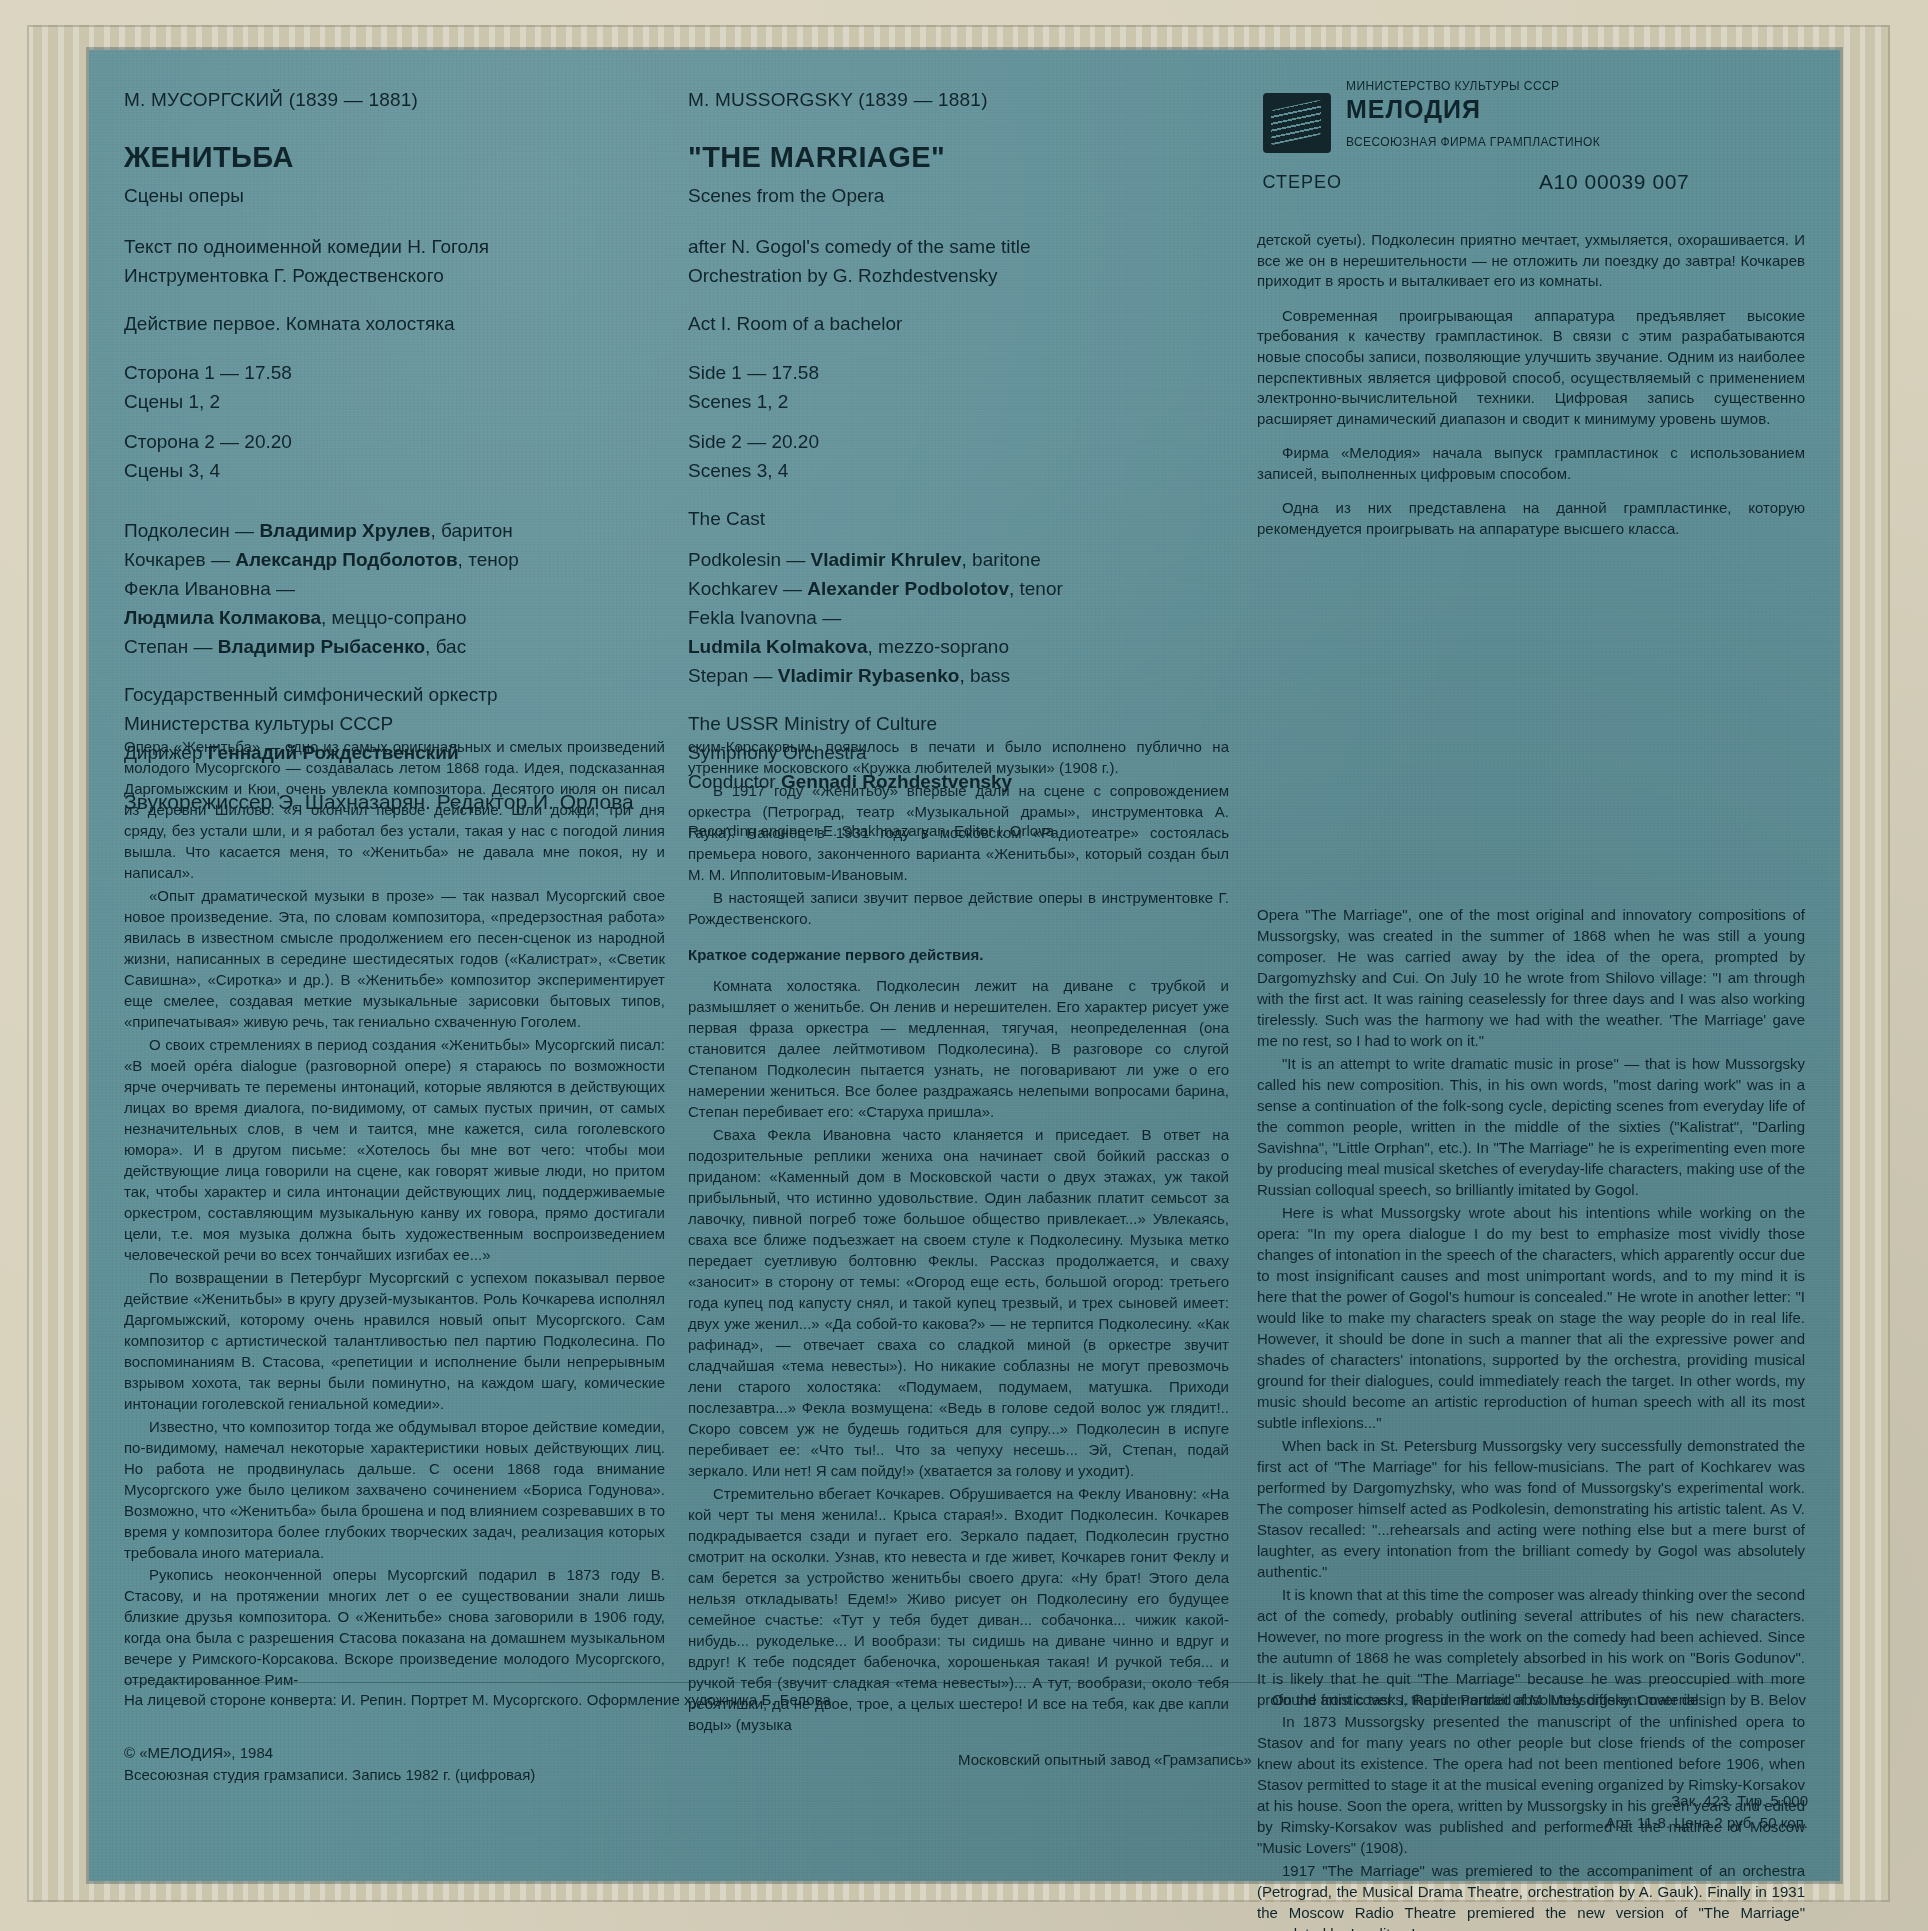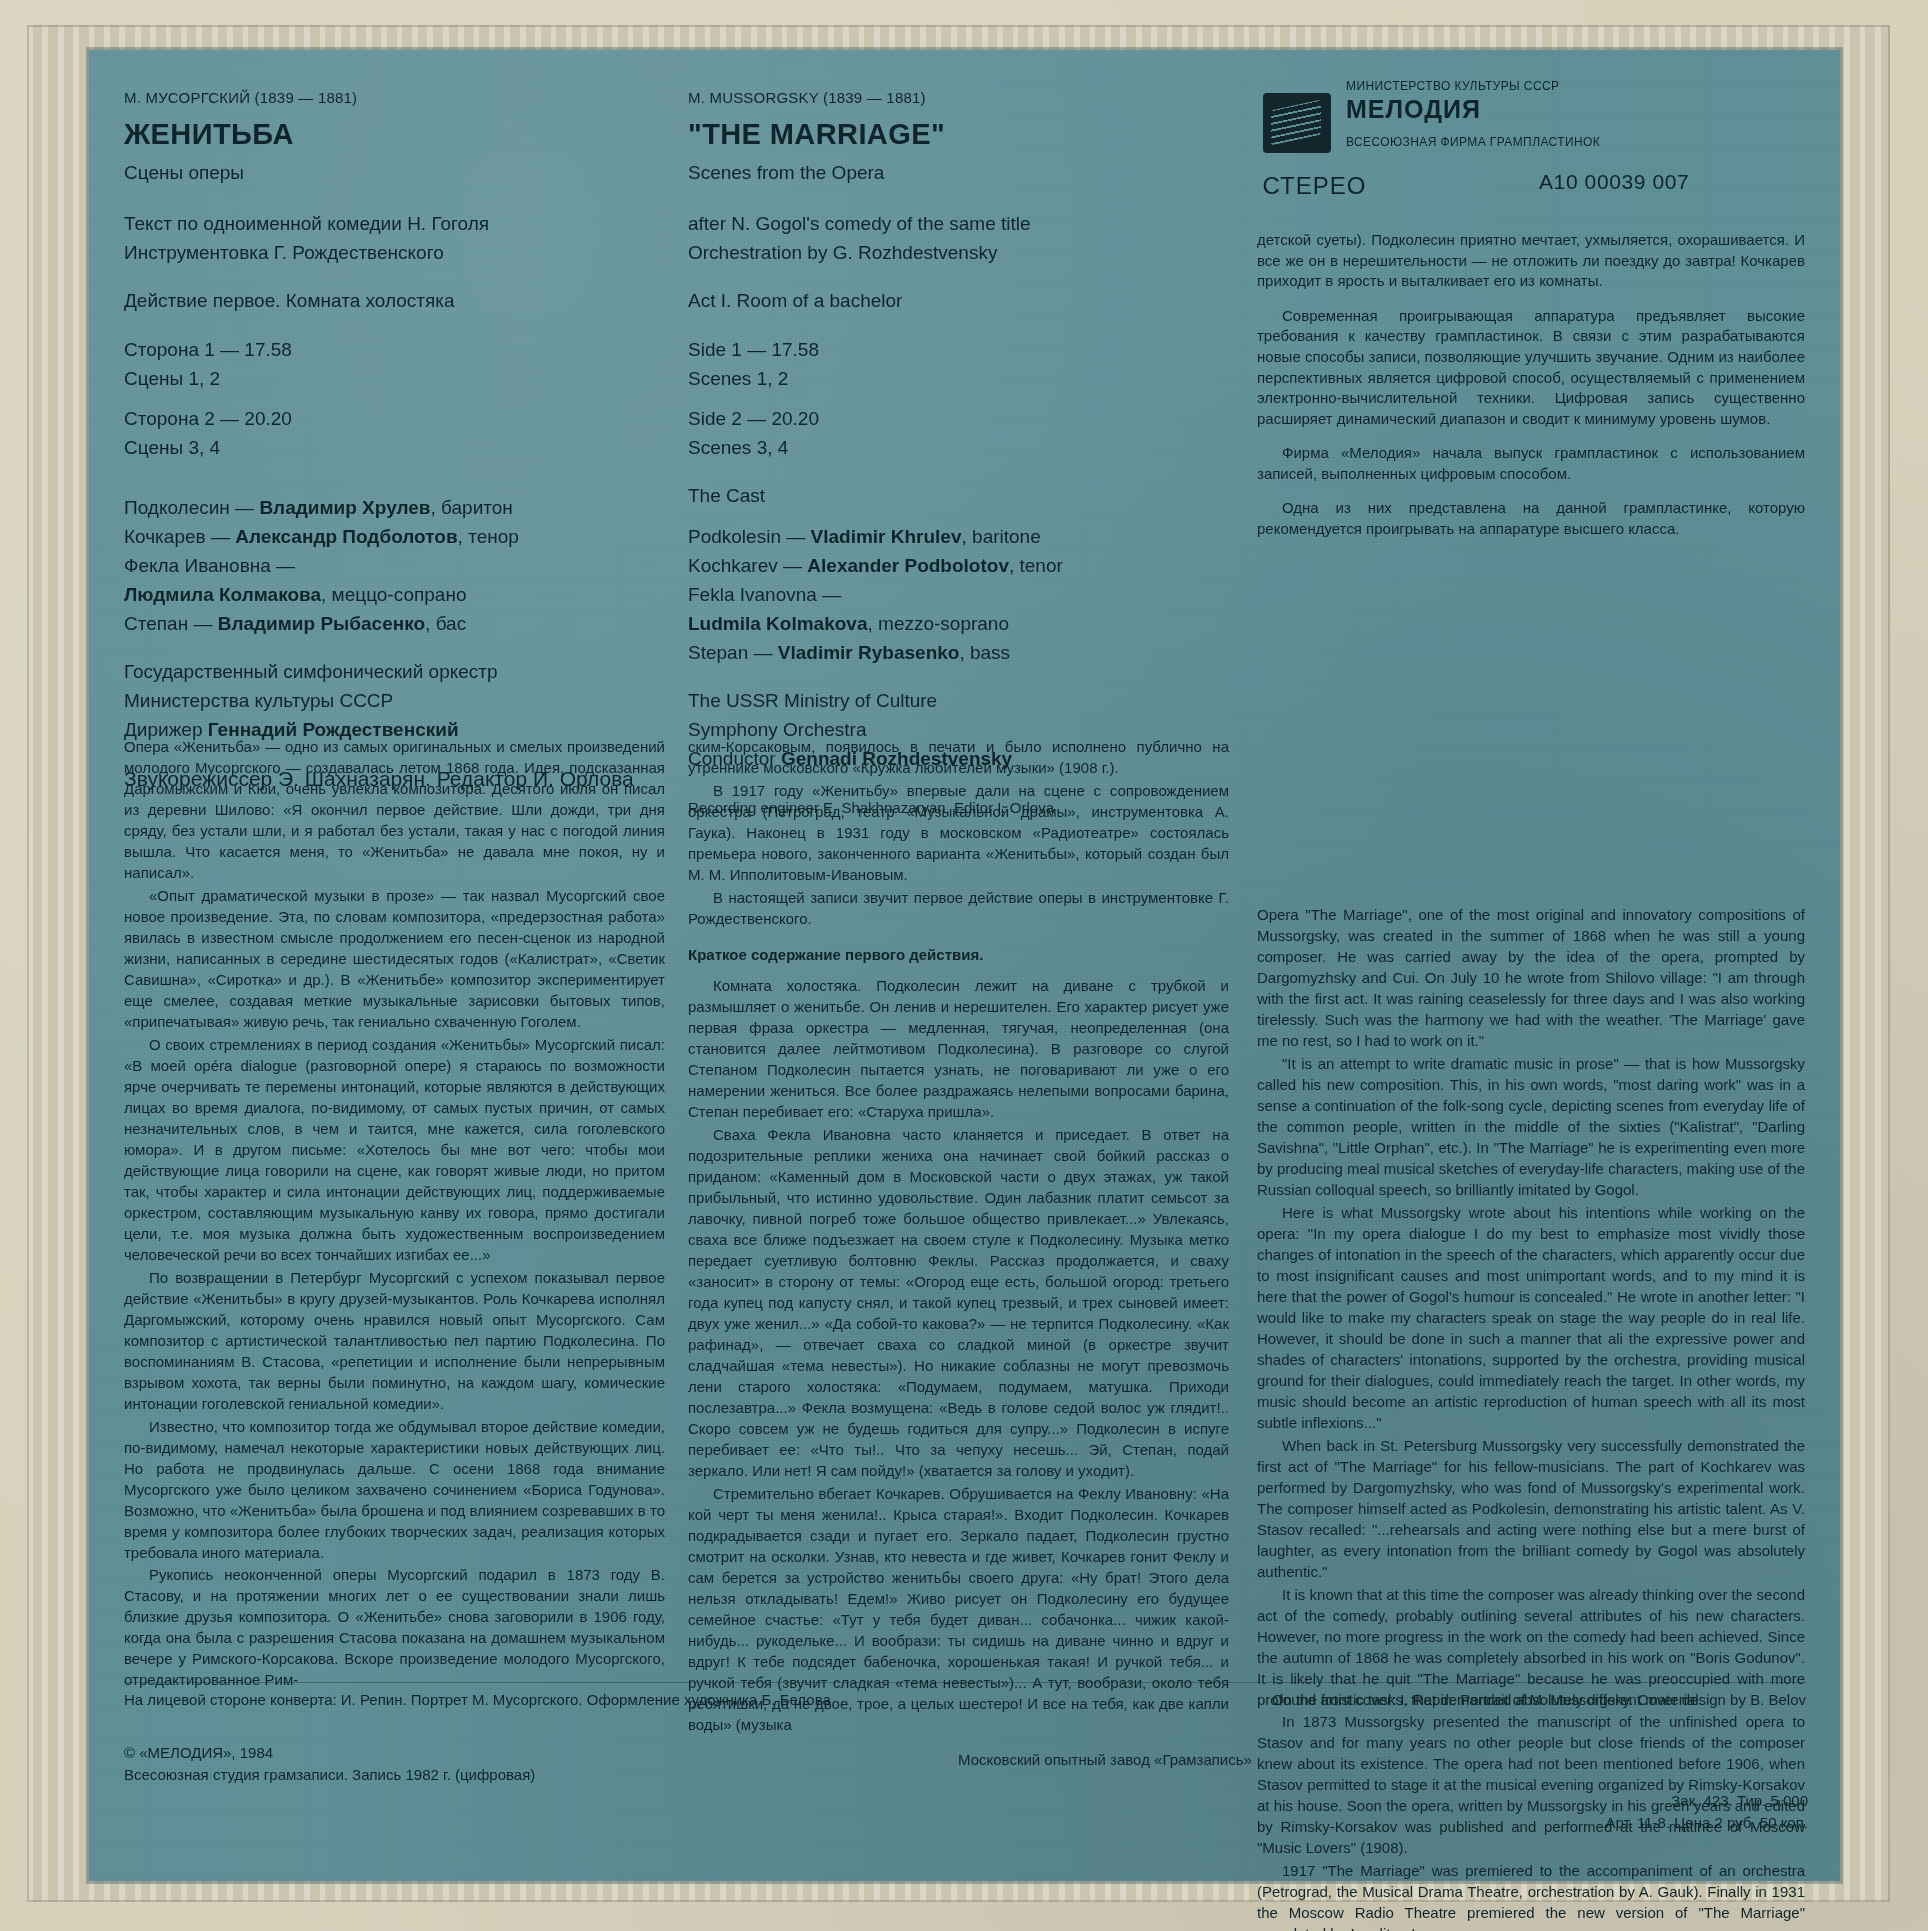--- a/index.html
+++ b/index.html
@@ -39,38 +39,38 @@
       repeating-linear-gradient(0deg, rgba(255,255,255,0.028) 0 1px, rgba(0,0,0,0) 1px 2.9px),
       repeating-linear-gradient(90deg, rgba(0,0,0,0.022) 0 1px, rgba(0,0,0,0) 1px 3.9px);
     pointer-events:none;
   }
 
   
   .col-ru{position:absolute;left:35px;top:39px;width:541px;}
   .col-en{position:absolute;left:599px;top:39px;width:541px;}
   .col-r3{position:absolute;left:1168px;top:180px;width:548px;}
 
-  .ttl-compose{font-size:15px;letter-spacing:0.2px;margin-bottom:12px;}
+  .ttl-compose{font-size:19px;letter-spacing:0.2px;margin-bottom:30px;}
   .ttl-work{font-size:29px;font-weight:bold;letter-spacing:0.4px;margin-bottom:11px;}
   .ttl-sub{font-size:19px;margin-bottom:25px;}
   .line{font-size:19px;line-height:29px;}
   .gap{height:19.3px;}
   .gap-s{height:11.6px;}
   b{font-weight:bold;}
 
   
   #labelbox{position:absolute;right:35px;top:37px;width:556px;height:116px;}
   #logo-mark{position:absolute;left:13.5px;top:5.8px;width:68px;height:60px;background:#12262c;border-radius:3.9px;}
   #logo-mark .lines{position:absolute;left:8.7px;top:12.6px;width:50px;height:35px;
      background:repeating-linear-gradient(0deg,#5e8e96 0 1.9px,rgba(0,0,0,0) 1.9px 6.8px);
      transform:skewY(-12deg);border-radius:2.9px;}
   .mel-name{position:absolute;left:97px;top:7.7px;font-size:25px;font-weight:bold;letter-spacing:1px;}
   .mel-top{position:absolute;left:97px;top:-7.7px;font-size:12px;letter-spacing:0.4px;}
   .mel-bot{position:absolute;left:97px;top:48px;font-size:12px;letter-spacing:0.4px;}
-  .stereo{position:absolute;left:13.5px;top:85px;font-size:24px;letter-spacing:1px;}
+  .stereo{position:absolute;left:13.5px;top:85px;font-size:18px;letter-spacing:1px;}
   .catno{position:absolute;left:290px;top:83px;font-size:21px;letter-spacing:0.6px;}
 
   
   .p-r{font-size:15px;line-height:20.7px;text-align:justify;margin:0 0 13.5px 0;}
   .p-r.ind{text-indent:25px;}
 
   
   .body-col{position:absolute;top:686px;width:541px;font-size:15px;line-height:21px;text-align:justify;}
   #bc1{left:35px;}
   #bc2{left:599px;}

